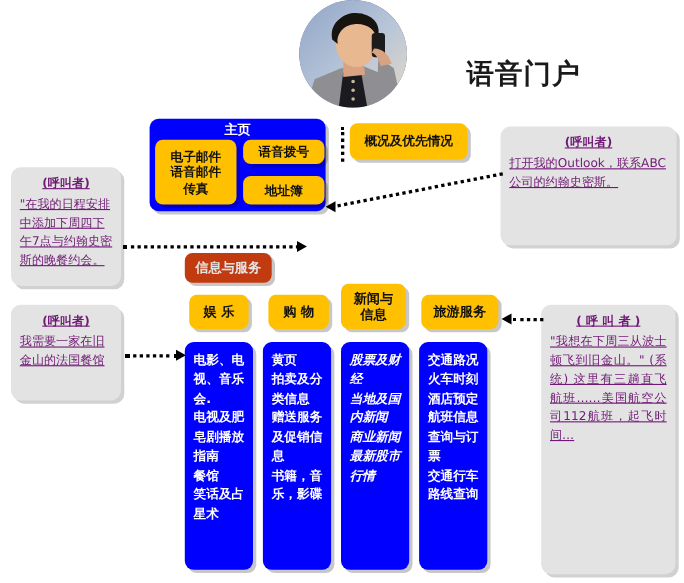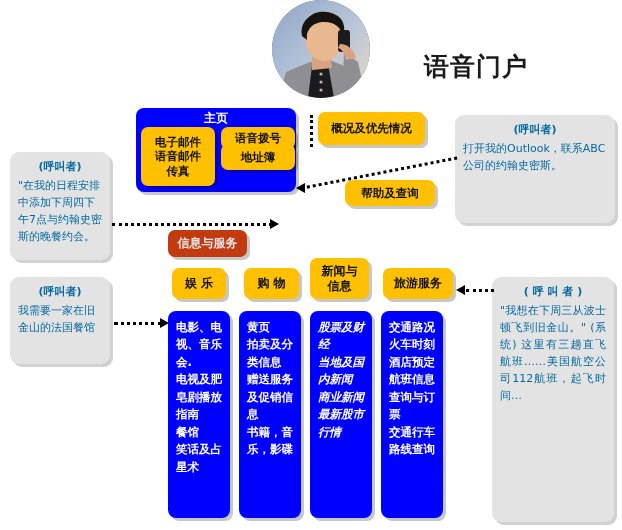--- a/index.html
+++ b/index.html
@@ -34,26 +34,27 @@
     box-sizing:border-box;
     border-radius:7px;
     box-shadow:3px 3px 0 rgba(0,0,0,.22);
     display:flex;align-items:center;justify-content:center;
     text-align:center;
     line-height:1.22;
   }
   .gold{background:#ffc000;color:#111111;font-weight:bold;}
   .red{background:#c23a10;color:#e5e5e5;font-weight:bold;}
   .callout{
-    background:#e3e3e3;color:#0369a1;
+    background:#e3e3e3;color:#701a75;
     border-radius:9px;
     box-shadow:3px 3px 0 rgba(0,0,0,.18);
     position:absolute;box-sizing:border-box;
     padding:7px 8px 6px 8px;
     overflow:hidden;
+    text-decoration:underline;
   }
   .callout .who{
     display:block;text-align:center;font-weight:bold;
     font-size:11px;margin-bottom:3px;white-space:nowrap;
   }
   .callout .body{
     display:block;font-size:11px;line-height:1.55;
     text-align:justify;
   }
 
@@ -62,21 +63,21 @@
     background:#0000ff;border-radius:8px;
     box-shadow:3px 3px 0 rgba(0,0,0,.22);position:absolute;}
   #home-label{
     position:absolute;left:136px;top:110px;width:160px;
     text-align:center;color:#ffffff;font-weight:bold;font-size:12px;
   }
   #btn-email{left:141px;top:127px;width:74px;height:59px;font-size:11.5px;
     flex-direction:column;justify-content:center;}
   #btn-email span{display:block;}
   #btn-voicedial{left:221px;top:127px;width:74px;height:22px;font-size:11.5px;}
-  #btn-addrbook{left:221px;top:144px;width:74px;height:26px;font-size:11.5px;}
+  #btn-addrbook{left:221px;top:160px;width:74px;height:26px;font-size:11.5px;}
 
   #box-overview{left:318px;top:112px;width:107px;height:33px;font-size:11.5px;}
   #box-help{left:345px;top:180px;width:90px;height:26px;font-size:11.5px;}
   #box-schedule{left:281px;top:213px;width:105px;height:23px;font-size:11.5px;}
   #box-infoserv{left:168px;top:230px;width:79px;height:27px;font-size:12px;}
 
   
   #cat-ent{left:172px;top:268px;width:54px;height:31px;font-size:12px;}
   #cat-shop{left:244px;top:268px;width:55px;height:31px;font-size:12px;}
   #cat-news{left:310px;top:258px;width:59px;height:41px;font-size:12px;
@@ -179,21 +180,20 @@
   <div class="rbox gold" id="btn-email">
     <span>电子邮件</span>
     <span>语音邮件</span>
     <span>传真</span>
   </div>
 
   <div class="rbox gold" id="btn-voicedial">语音拨号</div>
   <div class="rbox gold" id="btn-addrbook">地址簿</div>
 
   <div class="rbox gold" id="box-overview">概况及优先情况</div>
-  <div class="rbox gold" id="box-help">帮助及查询</div>
   <div class="rbox red" id="box-infoserv">信息与服务</div>
 
   <div class="rbox gold" id="cat-ent">娱 乐</div>
   <div class="rbox gold" id="cat-shop">购 物</div>
   <div class="rbox gold" id="cat-news">
     <span>新闻与</span>
     <span>信息</span>
   </div>
   <div class="rbox gold" id="cat-travel">旅游服务</div>
 

